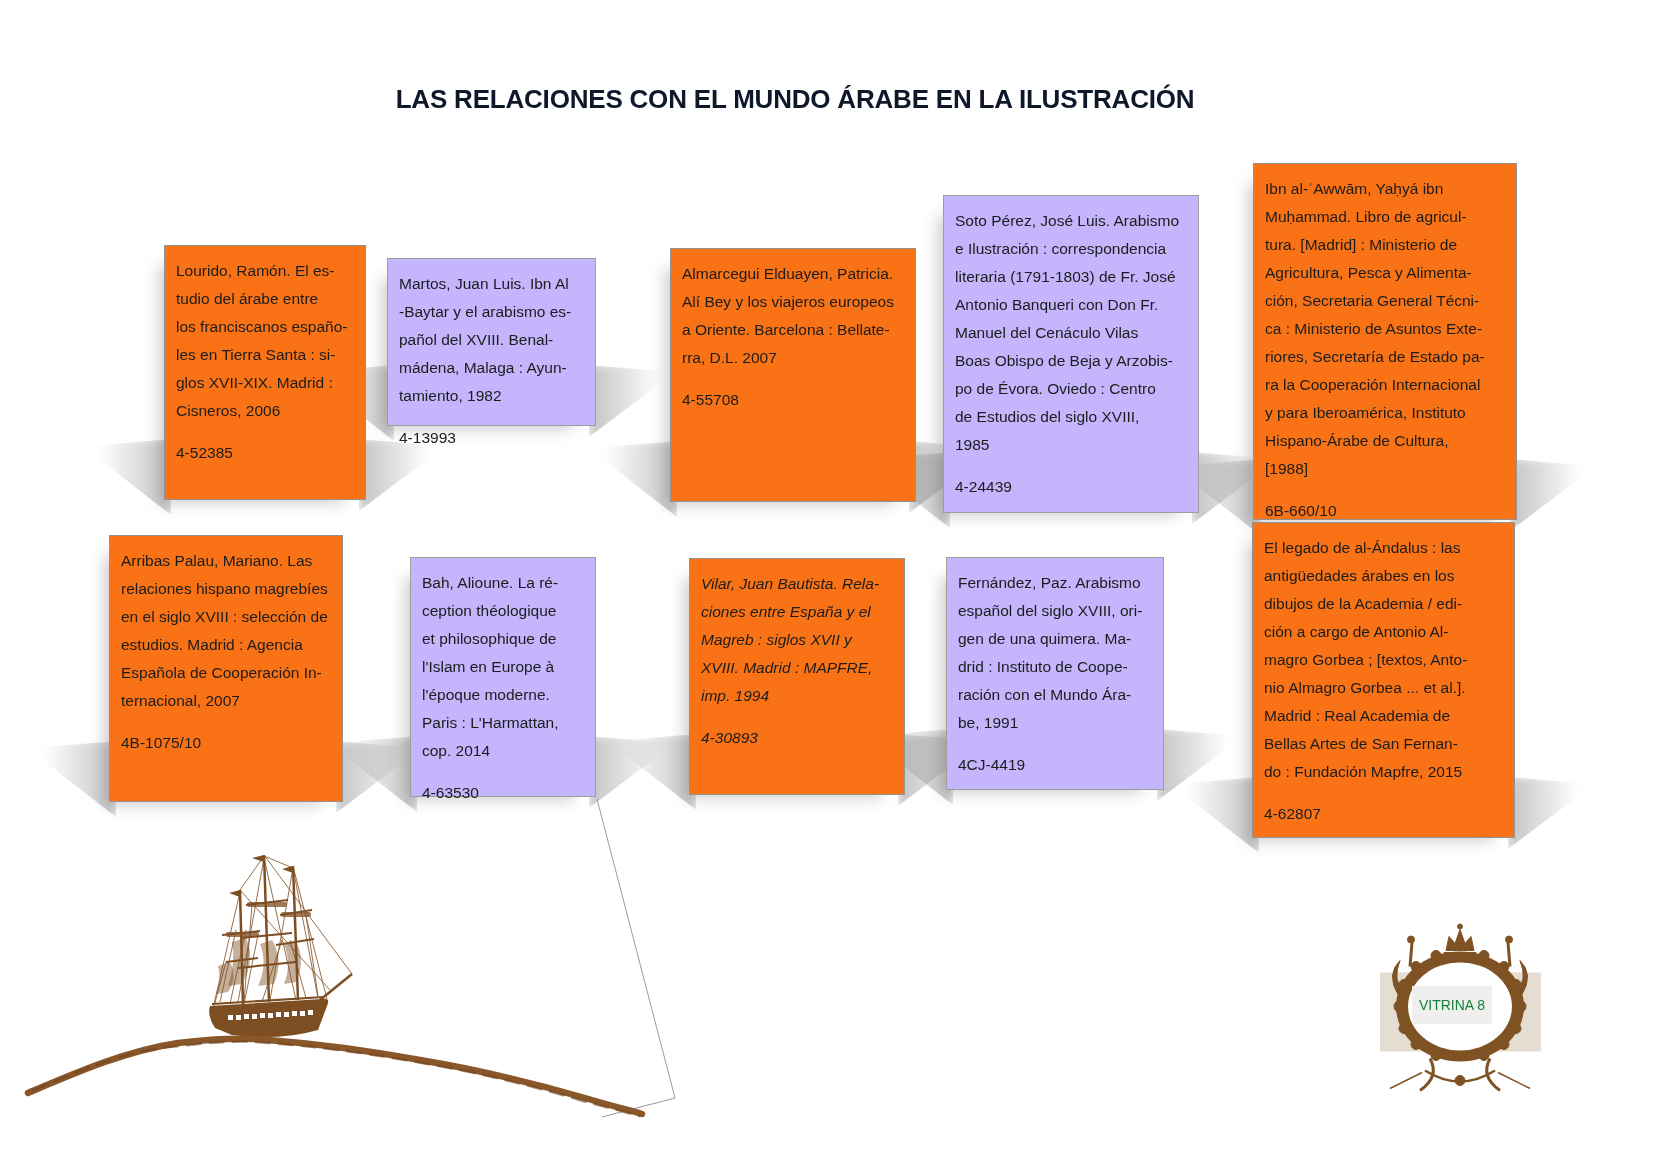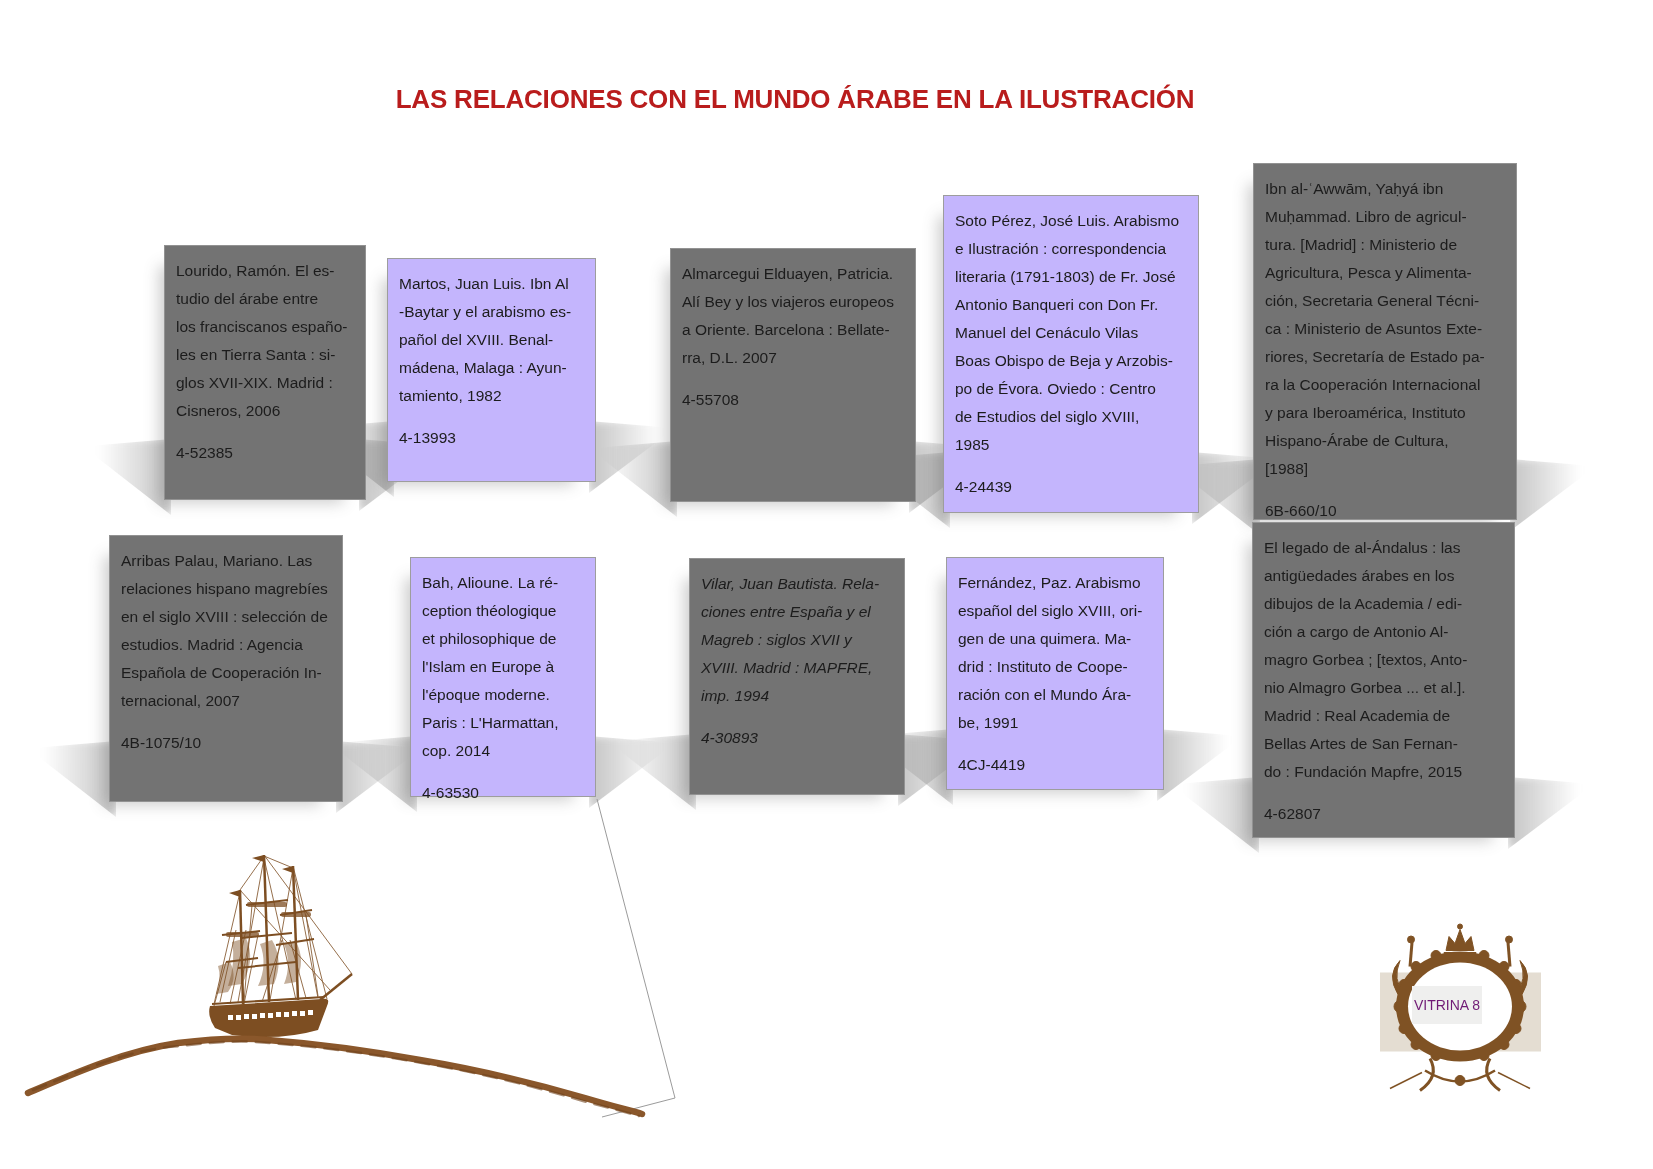--- a/index.html
+++ b/index.html
@@ -5,64 +5,64 @@
   html,body{margin:0;padding:0;}
   body{
     width:1653px;height:1169px;position:relative;overflow:hidden;
     background:#ffffff;
     font-family:"Liberation Sans","DejaVu Sans",sans-serif;
     color:#1c1c1c;
   }
   .page-title{
     position:absolute;left:0;top:84px;width:1590px;
     text-align:center;font-size:26px;font-weight:bold;
-    letter-spacing:-0.2px;color:#b91c1c;
+    letter-spacing:-0.2px;color:#0f172a;
   }
   .card{
     position:absolute;
     border:1px solid #929292;
     box-sizing:border-box;
     padding:11px 10px 10px 11px;
     font-size:15.5px;line-height:28px;
     box-shadow:-14px 12px 14px -9px rgba(90,90,90,0.30);
   }
-  .card.dark{background:#737373;}
+  .card.dark{background:#f97316;}
   .card.light{background:#c4b5fd;border-color:#9d9d9d;}
   
   .card::before{
     content:"";position:absolute;z-index:-1;
     left:-82px;bottom:-16px;width:88px;height:76px;
     background:linear-gradient(to left, rgba(105,105,105,0.40), rgba(150,150,150,0) 82%);
     clip-path:polygon(100% 0, 100% 100%, 0 10%);
     filter:blur(4px);
   }
   .card::after{
     content:"";position:absolute;z-index:-1;
     right:-80px;bottom:-12px;width:86px;height:72px;
     background:linear-gradient(to right, rgba(105,105,105,0.40), rgba(150,150,150,0) 82%);
     clip-path:polygon(0 0, 100% 10%, 0 100%);
     filter:blur(4px);
   }
   .card-text{white-space:pre;}
   .card-sig{margin-top:14px;white-space:pre;}
   .c1{left:120px;top:245px;width:202px;height:255px;margin-left:44px;}
-  .c2{left:387px;top:258px;width:209px;height:224px;}
+  .c2{left:387px;top:258px;width:209px;height:168px;}
   .c3{left:670px;top:248px;width:246px;height:254px;}
   .c4{left:943px;top:195px;width:256px;height:318px;}
   .c5{left:1253px;top:163px;width:264px;height:357px;}
   .c6{left:109px;top:535px;width:234px;height:267px;}
   .c7{left:410px;top:557px;width:186px;height:240px;}
   .c8{left:689px;top:558px;width:216px;height:237px;font-style:italic;}
   .c9{left:946px;top:557px;width:218px;height:233px;}
   .c10{left:1252px;top:522px;width:263px;height:316px;}
   .bg-art{position:absolute;left:0;top:0;width:1653px;height:1169px;pointer-events:none;}
   .vitrina-label{
-    position:absolute;left:1412px;top:986px;width:70px;height:38px;
+    position:absolute;left:1412px;top:986px;width:80px;height:38px;
     background:#efefee;display:flex;align-items:center;justify-content:center;
-    font-size:14px;color:#701a75;
+    font-size:14px;color:#15803d;
   }
 </style>
 </head>
 <body>
 
 <svg class="bg-art" viewBox="0 0 1653 1169">
 
   <path d="M597,799 L675,1098 L602,1117" stroke="#9b9b9b" stroke-width="1" fill="none"></path>
 
   <g stroke="#7d4e22" fill="none" stroke-width="1">

